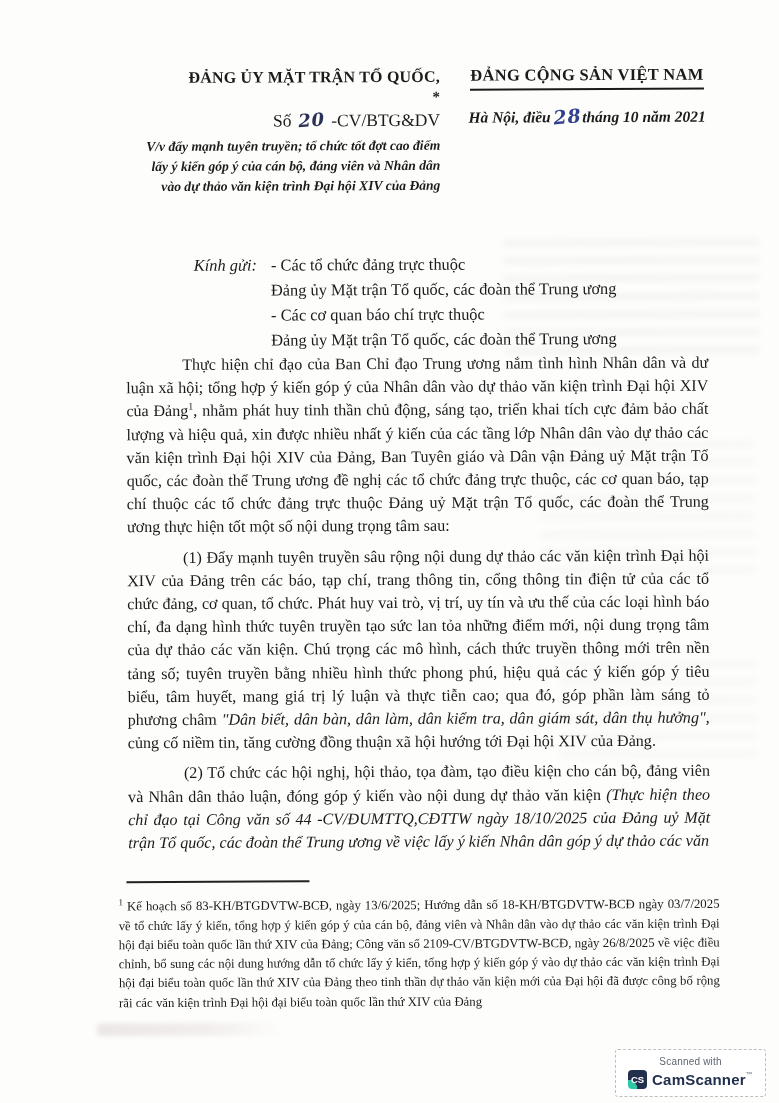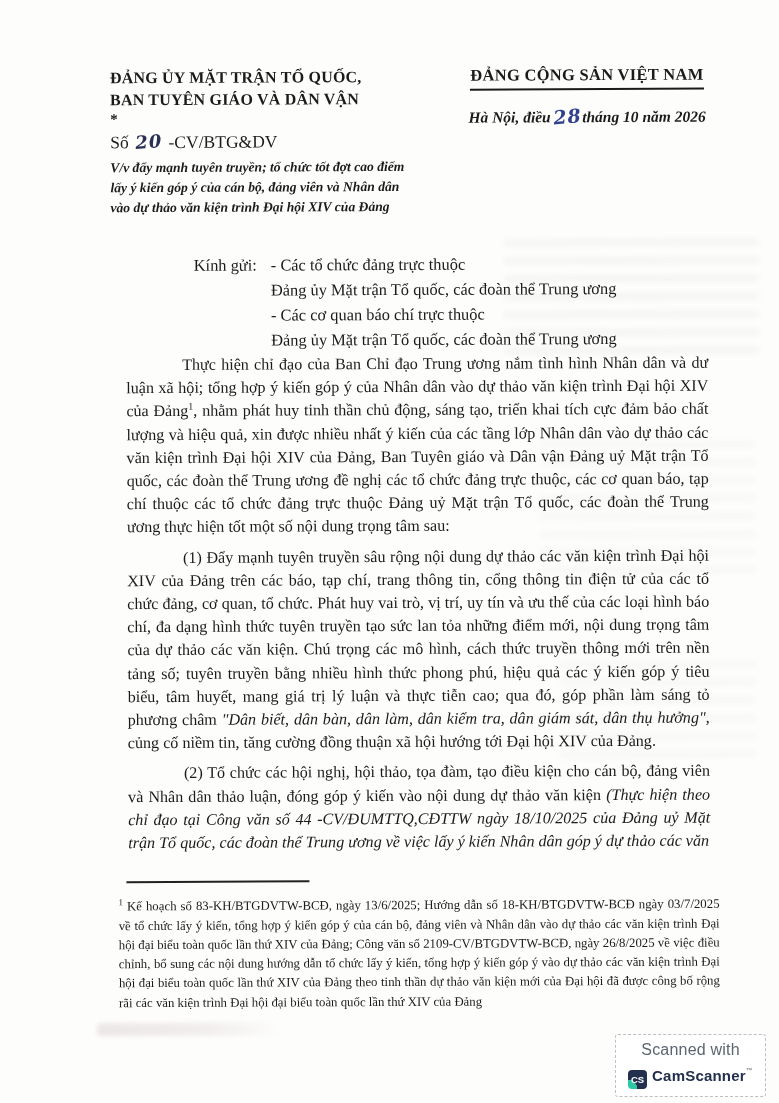--- a/index.html
+++ b/index.html
@@ -6,21 +6,21 @@
   .page {
     position:relative; width:779px; height:1103px;
     background:#fefefdf; background-color:#fdfdfc;
     overflow:hidden; margin:0 auto;
     font-family:"Liberation Serif","DejaVu Serif",serif;
     color:#1b1b1b;
   }
   .doc { position:absolute; inset:0; transform:rotate(-0.25deg); }
 
   
-  .header-left { position:absolute; left:112px; top:66px; width:330px; text-align:left; }
+  .header-left { position:absolute; left:112px; top:66px; width:330px; text-align:right; }
   .org-line { font-weight:700; font-size:16px; line-height:21.5px; letter-spacing:.2px; }
   .star { font-weight:700; font-size:15px; line-height:14px; margin-top:2px; }
   .doc-number { font-size:17.5px; margin-top:5px; white-space:nowrap; }
   .subject { margin-top:5px; font-style:italic; font-weight:700; font-size:13.6px; line-height:20px; }
 
   .header-right { position:absolute; left:430px; top:66px; width:318px; text-align:center; }
   .party-name {
     display:inline-block; font-weight:700; font-size:16.5px; letter-spacing:.3px;
     padding-bottom:3px; border-bottom:2px solid #1b1b1b;
   }
@@ -28,21 +28,21 @@
 
   .hand {
     display:inline-block; font-style:italic; font-weight:700;
     font-family:"DejaVu Serif",serif; letter-spacing:1px;
   }
   .hand-day { color:#32418f; font-size:19px; transform:rotate(-5deg) translateY(1px); margin:0 1px 0 2px; }
   .hand-number { color:#2a3156; font-size:18px; transform:rotate(-4deg); margin:0 2px; }
 
   
   .recipients { position:absolute; left:195px; top:252px; display:flex; gap:14px; font-size:16.4px; line-height:25px; }
-  .recipients .label { white-space:nowrap; }
+  .recipients .label { font-style:italic; white-space:nowrap; }
   .recipient-lines { white-space:nowrap; }
 
   
   .body-block {
     position:absolute; left:127px; top:352px; width:582px;
     font-size:16.1px; line-height:23.2px; text-align:justify;
   }
   .body-block p { margin:0; text-indent:56px; }
   .body-block p + p { margin-top:7px; }
   .body-block sup { font-size:10px; line-height:0; }
@@ -66,57 +66,55 @@
     background:linear-gradient(90deg,#c6b6b6,#d8cccc 60%,transparent);
     border-radius:4px;
   }
 
   
   .cs-badge {
     position:absolute; right:13px; bottom:6px; background:#ffffff;
     border:1px dashed #bfbfbf; border-radius:3px; padding:6px 12px 7px;
     font-family:"Liberation Sans","DejaVu Sans",sans-serif; text-align:center;
   }
-  .cs-scanned { font-size:16px; color:#5c6570; letter-spacing:.2px; }
+  .cs-scanned { font-size:10px; color:#5c6570; letter-spacing:.2px; }
   .cs-row { display:flex; align-items:center; justify-content:center; gap:5px; margin-top:3px; }
   .cs-logo {
     width:19px; height:19px; border-radius:4px; color:#fff;
     font-size:9.5px; font-weight:700; line-height:19px; text-align:center;
     background:radial-gradient(circle at 0% 100%, #2fc8a7 0 34%, #22304d 35%);
-    margin-top:8px;
   }
   .cs-brand { font-size:15px; font-weight:700; color:#22304d; letter-spacing:.2px; }
   .cs-tm { font-size:7px; color:#8a8f99; vertical-align:top; }
 </style>
 </head>
 <body>
 
 <div class="page">
   <div class="doc">
 
     <div class="ghost" style="left:505px;top:228px;width:255px;height:128px;"></div>
     <div class="ghost" style="left:540px;top:430px;width:215px;height:150px;opacity:.05;"></div>
     <div class="ghost" style="left:560px;top:650px;width:195px;height:110px;opacity:.05;"></div>
     <div class="smudge" style="left:95px;top:1022px;width:185px;height:13px;"></div>
 
     <div class="header-left">
       <div class="org-line">ĐẢNG ỦY MẶT TRẬN TỔ QUỐC,</div>
-      <div class="org-line">BAN TUYÊN GIÁO VÀ DÂN VẬN</div>
       <div class="star">*</div>
       <div class="doc-number"><span>Số</span> <span class="hand hand-number">20</span> <span>-CV/BTG&amp;DV</span></div>
       <div class="subject">
         <div>V/v đẩy mạnh tuyên truyền; tổ chức tốt đợt cao điểm</div>
         <div>lấy ý kiến góp ý của cán bộ, đảng viên và Nhân dân</div>
         <div>vào dự thảo văn kiện trình Đại hội XIV của Đảng</div>
       </div>
     </div>
 
     <div class="header-right">
       <div><span class="party-name">ĐẢNG CỘNG SẢN VIỆT NAM</span></div>
-      <div class="date-line"><span>Hà Nội, điều</span><span class="hand hand-day">28</span><span>tháng 10 năm 2026</span></div>
+      <div class="date-line"><span>Hà Nội, điều</span><span class="hand hand-day">28</span><span>tháng 10 năm 2021</span></div>
     </div>
 
     <div class="recipients">
       <span class="label">Kính gửi:</span>
       <div class="recipient-lines">
         <div>- Các tổ chức đảng trực thuộc</div>
         <div>Đảng ủy Mặt trận Tổ quốc, các đoàn thể Trung ương</div>
         <div>- Các cơ quan báo chí trực thuộc</div>
         <div>Đảng ủy Mặt trận Tổ quốc, các đoàn thể Trung ương</div>
       </div>

